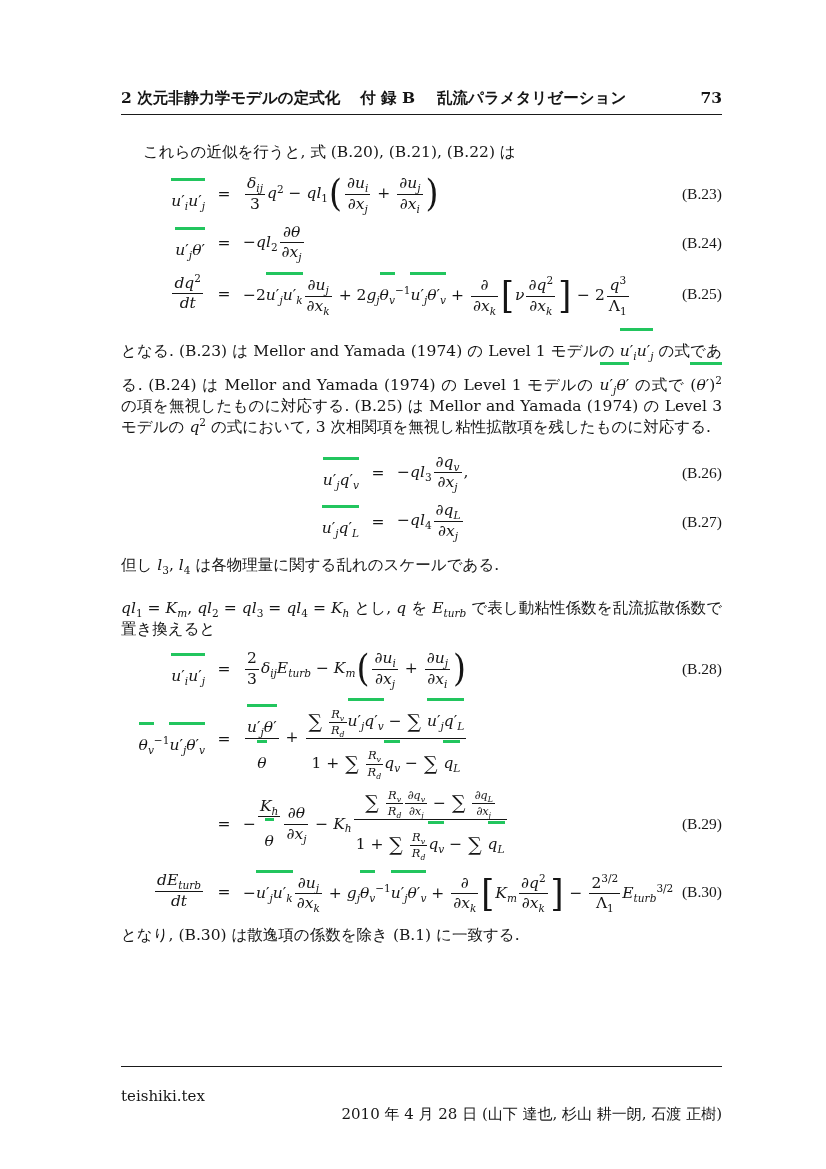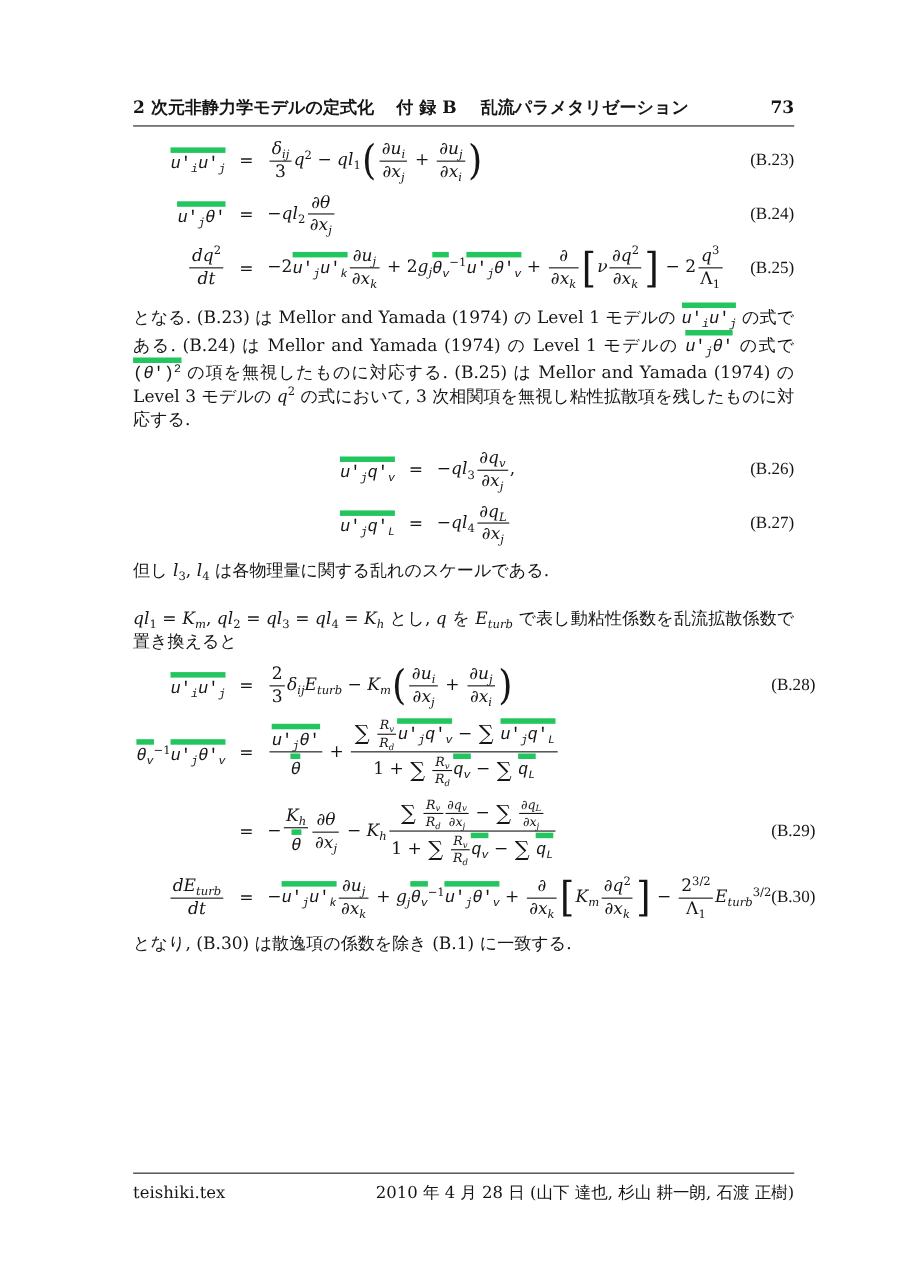--- a/index.html
+++ b/index.html
@@ -32,45 +32,46 @@
 
   
   i{font-style:italic;}
   sub,sup{font-size:0.68em;line-height:0;}
   sub{vertical-align:-0.35em;}
   sup{vertical-align:0.55em;}
   .f{display:inline-block;vertical-align:middle;text-align:center;margin:0 2px;}
   .f>.n{display:block;padding:0 2px 1px 2px;line-height:1.15;}
   .f>.d{display:block;border-top:1px solid #151515;padding:1px 2px 0 2px;line-height:1.15;}
   .f.sm{font-size:0.74em;margin:0 1px;}
-  .ol{display:inline-block;border-top:5px solid #22c55e;padding-top:1px;line-height:1.2;font-family:Liberation Mono, monospace;}
+  .ol{display:inline-block;border-top:3px solid #22c55e;padding-top:11px;line-height:1.2;}
   .bp{font-size:215%;line-height:0;vertical-align:middle;display:inline-block;
       transform:scaleY(1.12);margin:0 1px;font-weight:normal;}
   .sum{font-size:1.22em;vertical-align:-0.08em;margin:0 1px;display:inline-block;}
 
   
   .pgfoot{position:absolute;left:103px;top:1066px;width:601px;
-          border-top:1.5px solid #1a1a1a;padding-top:8px;
-          display:flex;font-size:15px;}
+          border-top:1.5px solid #1a1a1a;padding-top:20px;
+          display:flex;font-size:15px;flex-direction:column;}
   .pgfoot .fname{white-space:nowrap;}
   .pgfoot .fdate{margin-left:auto;white-space:nowrap;}
 </style>
 </head>
 <body>
 
 <div class="page">
   <div class="content">
 
     <div class="pghead">
       <span class="sec">2 次元非静力学モデルの定式化</span>
       <span class="apx">付 録 B</span>
       <span class="ttl">乱流パラメタリゼーション</span>
       <span class="pgnum">73</span>
     </div>
 
+    <p class="para mt-first indent1">これらの近似を行うと, 式 (B.20), (B.21), (B.22) は</p>
 
     <div class="eqblock">
         <span class="eq-lhs"><span class="ol"><i>u</i>′<sub><i>i</i></sub><i>u</i>′<sub><i>j</i></sub></span></span>
         <span class="eq-rel">=</span>
         <span class="eq-rhs"><span class="f"><span class="n"><i>δ</i><sub><i>ij</i></sub></span><span class="d">3</span></span><i>q</i><sup>2</sup> − <i>ql</i><sub>1</sub><span class="bp">(</span><span class="f"><span class="n">∂<i>u</i><sub><i>i</i></sub></span><span class="d">∂<i>x</i><sub><i>j</i></sub></span></span> + <span class="f"><span class="n">∂<i>u</i><sub><i>j</i></sub></span><span class="d">∂<i>x</i><sub><i>i</i></sub></span></span><span class="bp">)</span></span>
         <span class="eq-tag">(B.23)</span>
         <span class="eq-lhs"><span class="ol"><i>u</i>′<sub><i>j</i></sub><i>θ</i>′</span></span>
         <span class="eq-rel">=</span>
         <span class="eq-rhs">−<i>ql</i><sub>2</sub><span class="f"><span class="n">∂<i>θ</i></span><span class="d">∂<i>x</i><sub><i>j</i></sub></span></span></span>
         <span class="eq-tag">(B.24)</span>

